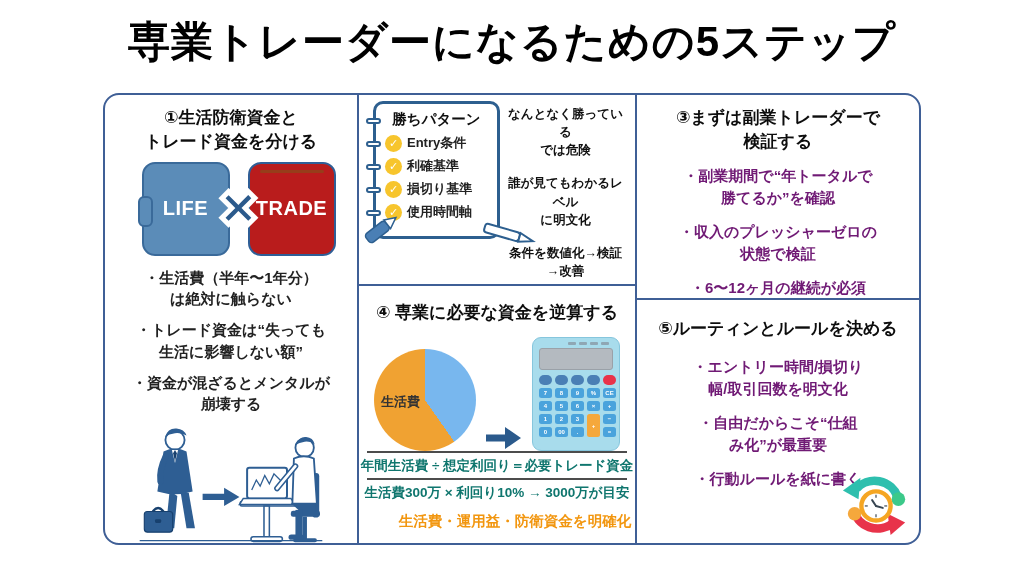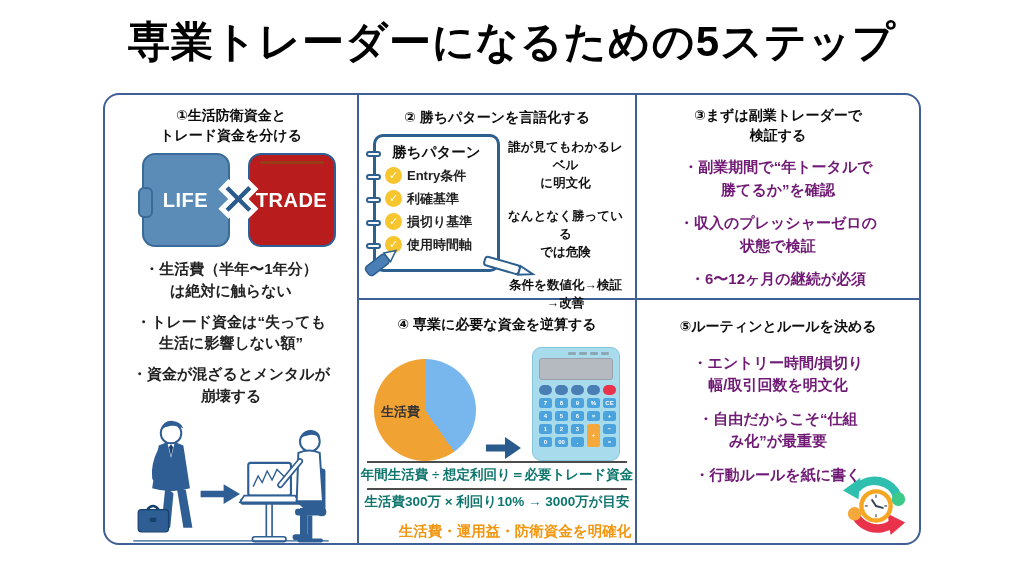--- a/index.html
+++ b/index.html
@@ -8,21 +8,21 @@
   .main-title{position:absolute;top:14px;left:0;width:100%;text-align:center;
     font-size:42px;font-weight:900;color:#000;letter-spacing:1px;margin:0;}
   .grid{position:absolute;left:103px;top:93px;width:818px;height:452px;
     border:2.5px solid #3f5f96;border-radius:16px;display:flex;overflow:hidden;background:#fff;}
   .col1{width:254px;border-right:2px solid #3f5f96;display:flex;flex-direction:column;position:relative;}
   .col2{width:278px;border-right:2px solid #3f5f96;display:flex;flex-direction:column;}
   .col3{flex:1;display:flex;flex-direction:column;}
   .panel-top{height:205px;border-bottom:2px solid #3f5f96;position:relative;}
   .panel-bottom{flex:1;position:relative;}
   .panel h2,.col1 h2{margin:0;}
-  .p-title{font-size:14px;font-weight:800;color:#0d0d0d;text-align:center;
+  .p-title{font-size:17px;font-weight:800;color:#0d0d0d;text-align:center;
     line-height:1.4;white-space:pre-line;margin:0;}
   .pad-t{padding-top:11px;}
   
   .wallets{display:flex;align-items:center;justify-content:center;margin-top:8px;height:102px;padding-left:15px;}
   .wallet{width:88px;height:94px;border-radius:13px;display:flex;align-items:center;
     justify-content:center;color:#fff;font-weight:800;font-size:20px;position:relative;letter-spacing:.5px;}
   .wallet.life{background:#5b8cb8;border:2.5px solid #3a6a9a;}
   .wallet.life::before{content:"";position:absolute;left:-6px;top:32px;width:11px;height:27px;
     background:#5b8cb8;border:2.5px solid #3a6a9a;border-radius:6px;}
   .wallet.trade{background:#b91c1c;border:2.5px solid #2f5e96;}
@@ -144,21 +144,20 @@
         <rect x="209" y="112" width="9" height="37" fill="#2e5e93"></rect>
         <rect x="200" y="144" width="20" height="7" rx="3.5" fill="#2e5e93"></rect>
 
         <path d="M6 152 h238" stroke="#2e5e93" stroke-width="1.6"></path>
       </svg>
     </section>
 
     <div class="col2">
 
       <section class="panel-top">
-        <h2 class="p-title" style="padding-top:13px">② 勝ちパターンを言語化する</h2>
         <div class="p2-body">
           <div class="notepad">
             <span class="ring" style="top:14px"></span>
             <span class="ring" style="top:37px"></span>
             <span class="ring" style="top:60px"></span>
             <span class="ring" style="top:83px"></span>
             <span class="ring" style="top:106px"></span>
             <div class="np-title">勝ちパターン</div>
             <div class="np-row">
               <span class="check-ic"></span>
@@ -183,24 +182,24 @@
               </g>
             </svg>
             <svg class="pen-svg" style="right:-44px;bottom:-20px" width="64" height="38">
               <g transform="rotate(16 32 19)">
                 <rect x="6" y="12" width="36" height="9" rx="3" fill="#fff" stroke="#2d5f8f" stroke-width="2"></rect>
                 <polygon points="42,12 56,16.5 42,21" fill="#fff" stroke="#2d5f8f" stroke-width="2"></polygon>
               </g>
             </svg>
           </div>
           <div class="p2-notes">
+            <p>なんとなく勝っている
+では危険</p>
             <p>誰が見てもわかるレベル
 に明文化</p>
-            <p>なんとなく勝っている
-では危険</p>
             <p>条件を数値化→検証
 →改善</p>
           </div>
         </div>
       </section>
 
       <section class="panel-bottom">
         <h2 class="p-title" style="padding-top:15px">④ 専業に必要な資金を逆算する</h2>
         <div class="p4-body">
           <div class="pie" style="background:conic-gradient(#78b7ee 0deg 145deg,#f0a232 145deg 360deg)">

